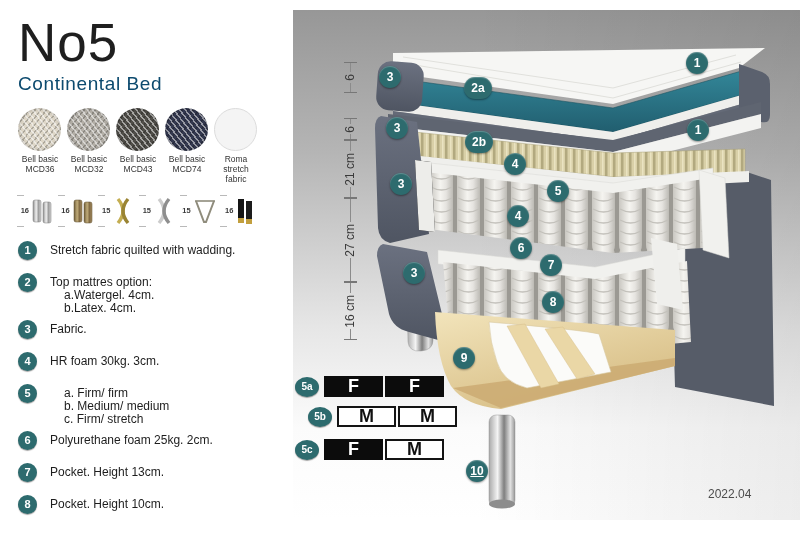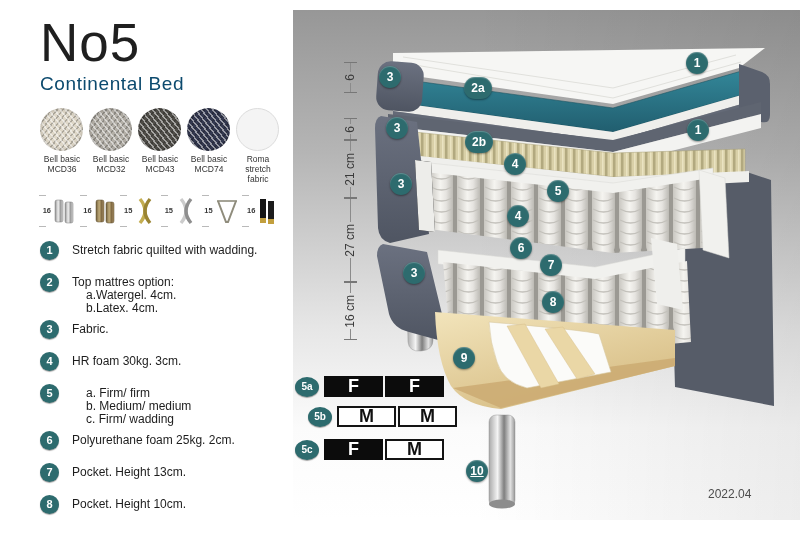--- a/index.html
+++ b/index.html
@@ -1,20 +1,20 @@
 <!DOCTYPE html>
 <html><head>
 <meta charset="utf-8">
 <style>
   html,body{margin:0;padding:0;}
   body{width:800px;height:533px;background:#ffffff;font-family:"Liberation Sans",sans-serif;position:relative;overflow:hidden;-webkit-font-smoothing:antialiased;}
   .page{position:absolute;inset:0;}
 
   
-  .left{position:absolute;left:0;top:0;width:314px;height:533px;padding:16px 0 0 40px;box-sizing:border-box;background:#fff;}
+  .left{position:absolute;left:0;top:0;width:314px;height:533px;padding:16px 0 0 18px;box-sizing:border-box;background:#fff;}
   .title{font-size:53px;font-weight:200;color:#1f1f1f;letter-spacing:1px;line-height:1.02;}
   .subtitle{font-size:19px;font-weight:300;color:#0c4a6e;letter-spacing:.6px;margin-top:3px;}
 
   .swatches{display:flex;gap:5px;margin-top:13px;width:242px;}
   .swatch{width:44px;text-align:center;}
   .sw-circle{width:43px;height:43px;border-radius:50%;box-shadow:inset 0 0 4px rgba(0,0,0,.25);}
   .tex{background-image:repeating-linear-gradient(52deg,rgba(255,255,255,.5) 0 1.5px,rgba(0,0,0,0) 1.5px 4.5px),repeating-linear-gradient(-52deg,rgba(0,0,0,.22) 0 1.5px,rgba(0,0,0,0) 1.5px 4.5px);}
   .sw0{background-color:#ded7c8}.sw1{background-color:#b3afa7}.sw2{background-color:#504e49}.sw3{background-color:#343950}
   .sw4{background-color:#f4f4f4;border:1px solid #dcdcdc;box-shadow:none;box-sizing:border-box;}
   .sw-label{font-size:8.5px;line-height:1.2;color:#333;margin-top:3px;}
@@ -220,21 +220,21 @@
       </div>
       <div class="feature">
         <span class="fbadge">4</span>
         <div class="ftext">HR foam 30kg. 3cm.</div>
       </div>
       <div class="feature multi">
         <span class="fbadge">5</span>
         <div class="ftext">
           <div class="fsub">a. Firm/ firm</div>
           <div class="fsub">b. Medium/ medium</div>
-          <div class="fsub">c. Firm/ wadding</div>
+          <div class="fsub">c. Firm/ stretch</div>
         </div>
       </div>
       <div class="feature">
         <span class="fbadge">6</span>
         <div class="ftext">Polyurethane foam 25kg. 2cm.</div>
       </div>
       <div class="feature">
         <span class="fbadge">7</span>
         <div class="ftext">Pocket. Height 13cm.</div>
       </div>

